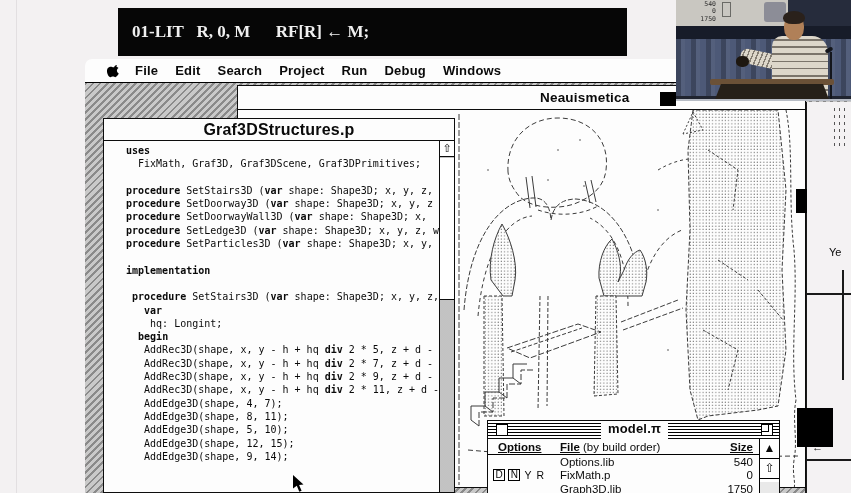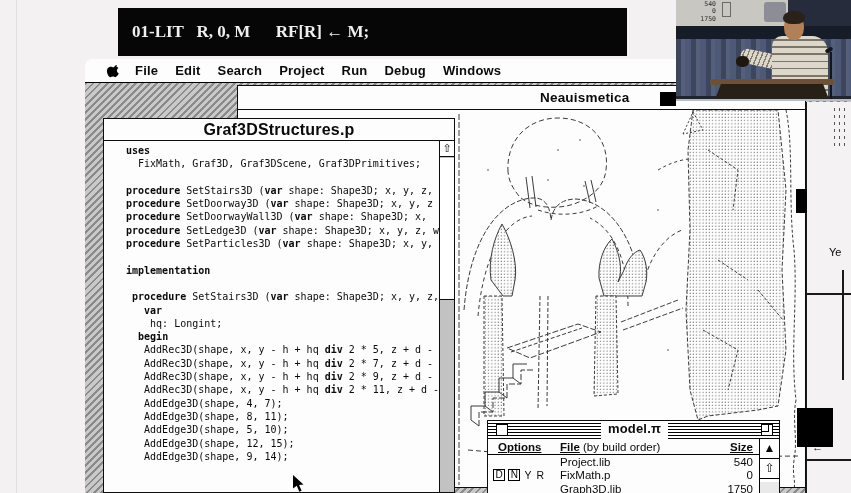--- a/index.html
+++ b/index.html
@@ -272,21 +272,21 @@
   </div>
   <div class="proj-body">
     <div class="proj-head">
       <span class="ph-opt">Options</span>
       <span class="ph-file"><span class="u">File</span><span class="note"> (by build order)</span></span>
       <span class="ph-size">Size</span>
     </div>
     <div>
         <div class="prow">
           <span class="p-opt"></span>
-          <span class="p-file">Project.lib</span>
+          <span class="p-file">Options.lib</span>
           <span class="p-size">540</span>
         </div>
         <div class="prow">
           <span class="p-opt">
             <span class="opt-boxed">D</span>
             <span class="opt-boxed">N</span>
             <span class="opt-plain">Y</span>
             <span class="opt-plain">R</span>
           </span>
           <span class="p-file">FixMath.p</span>

